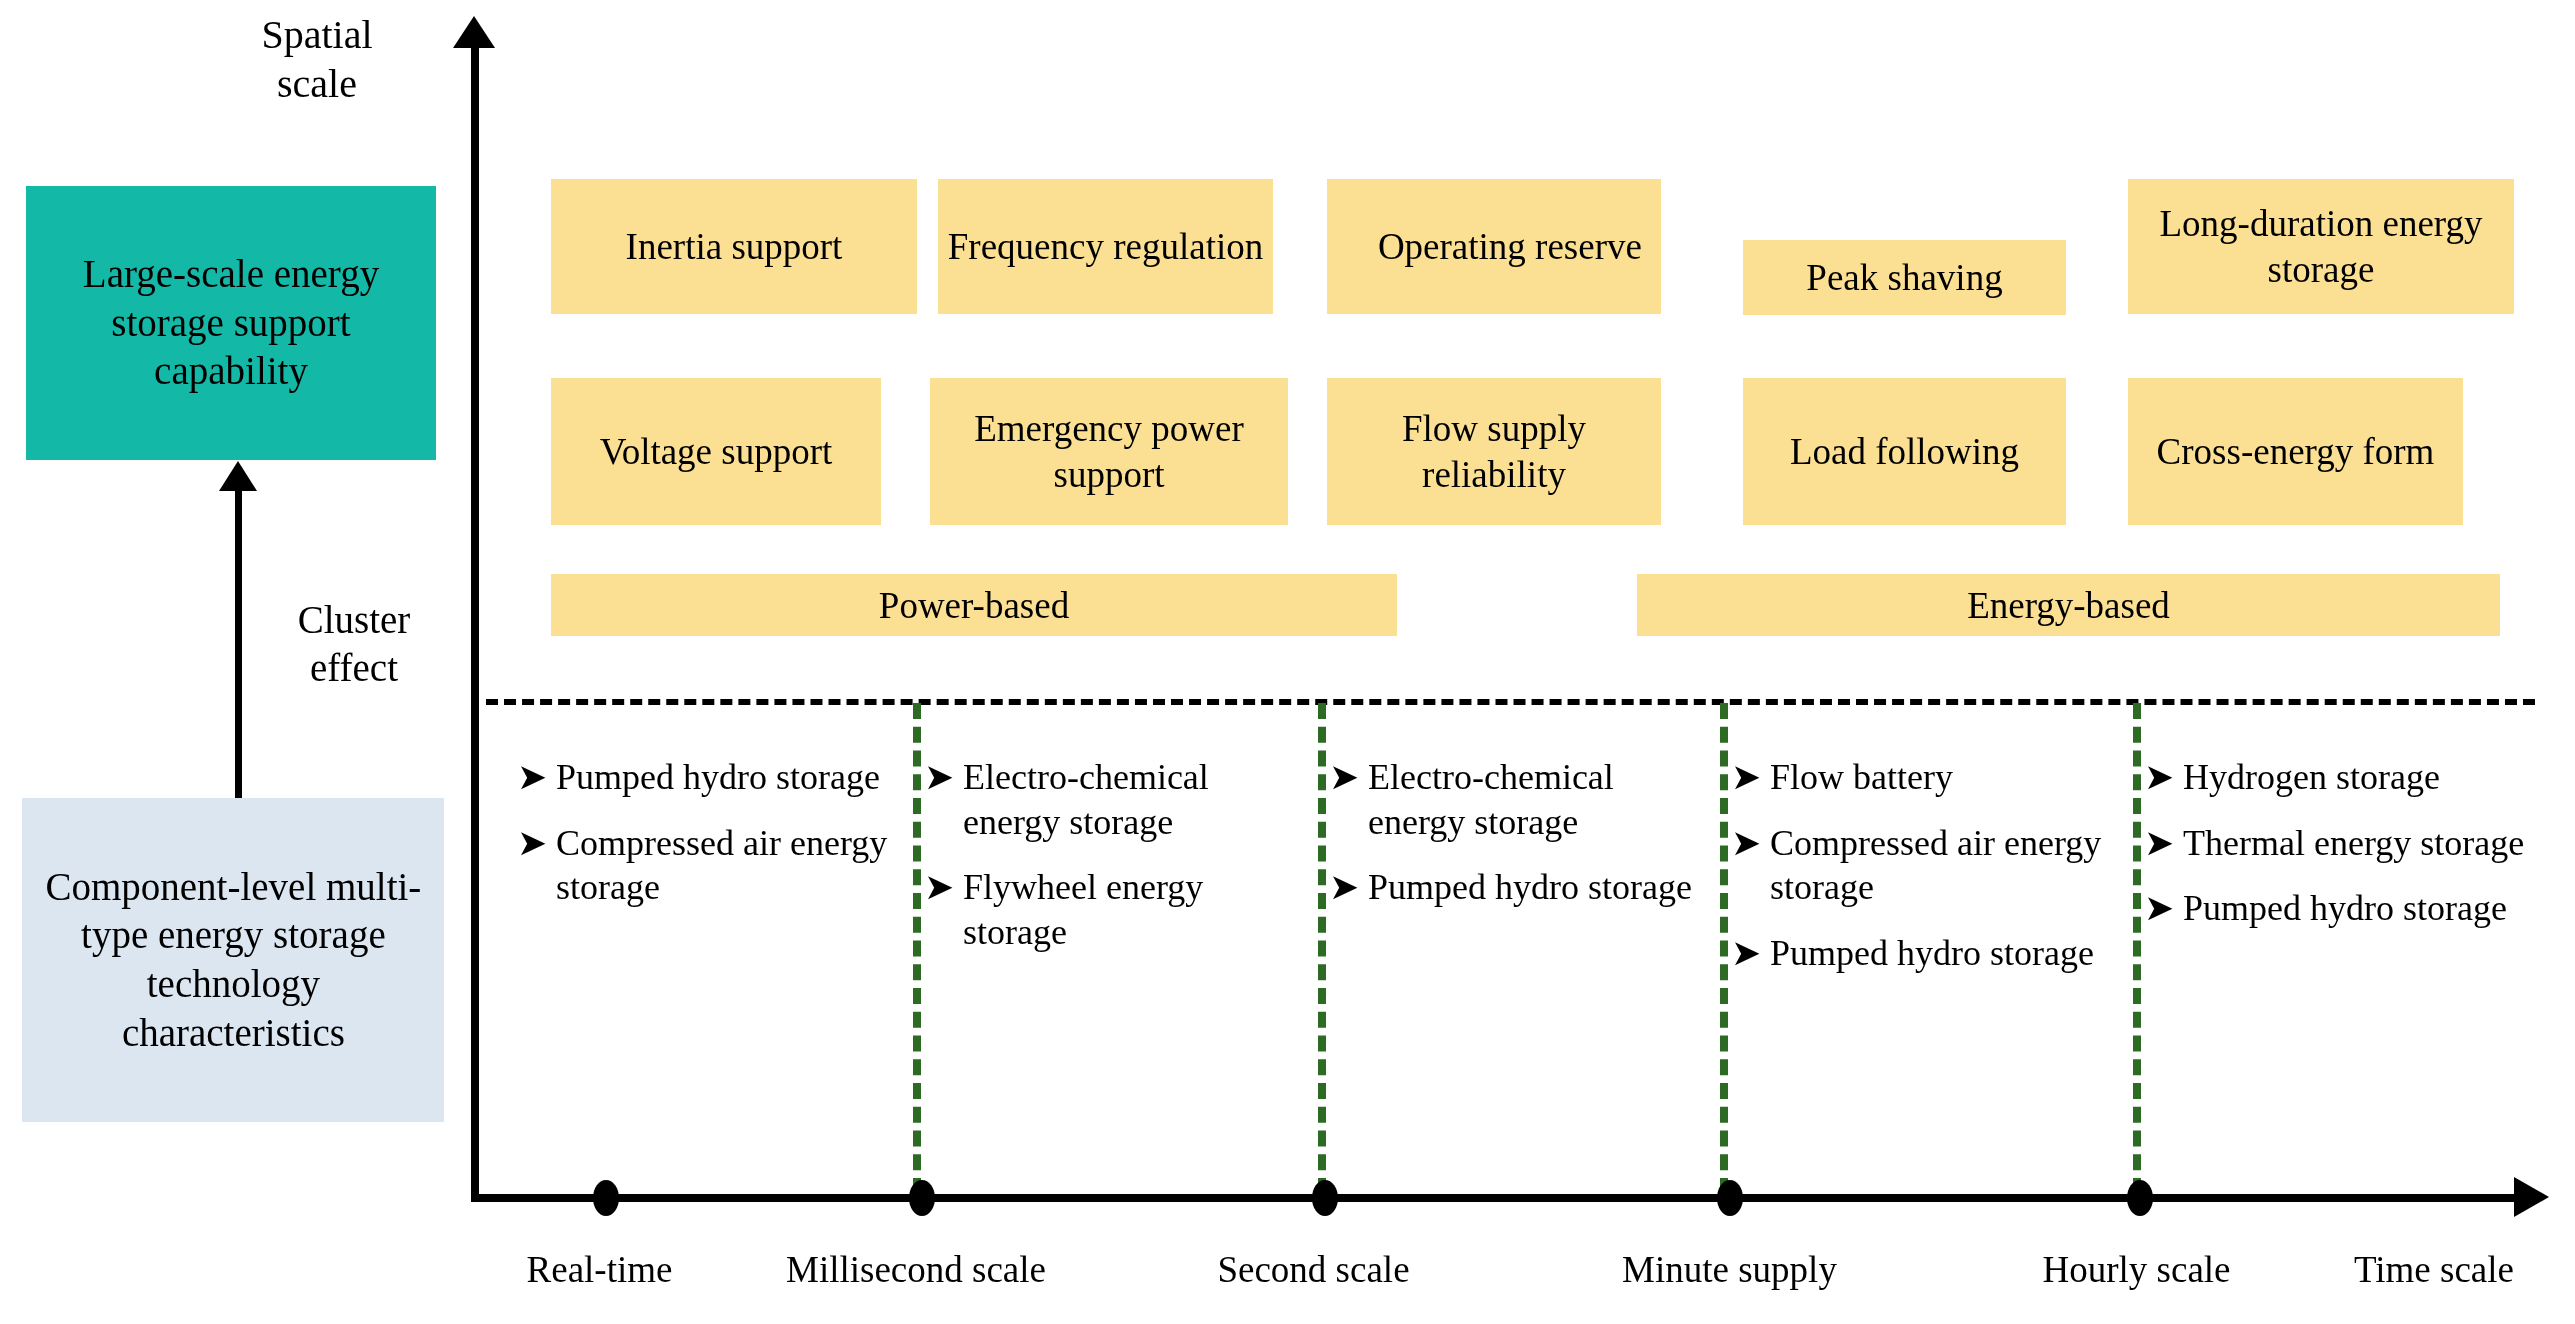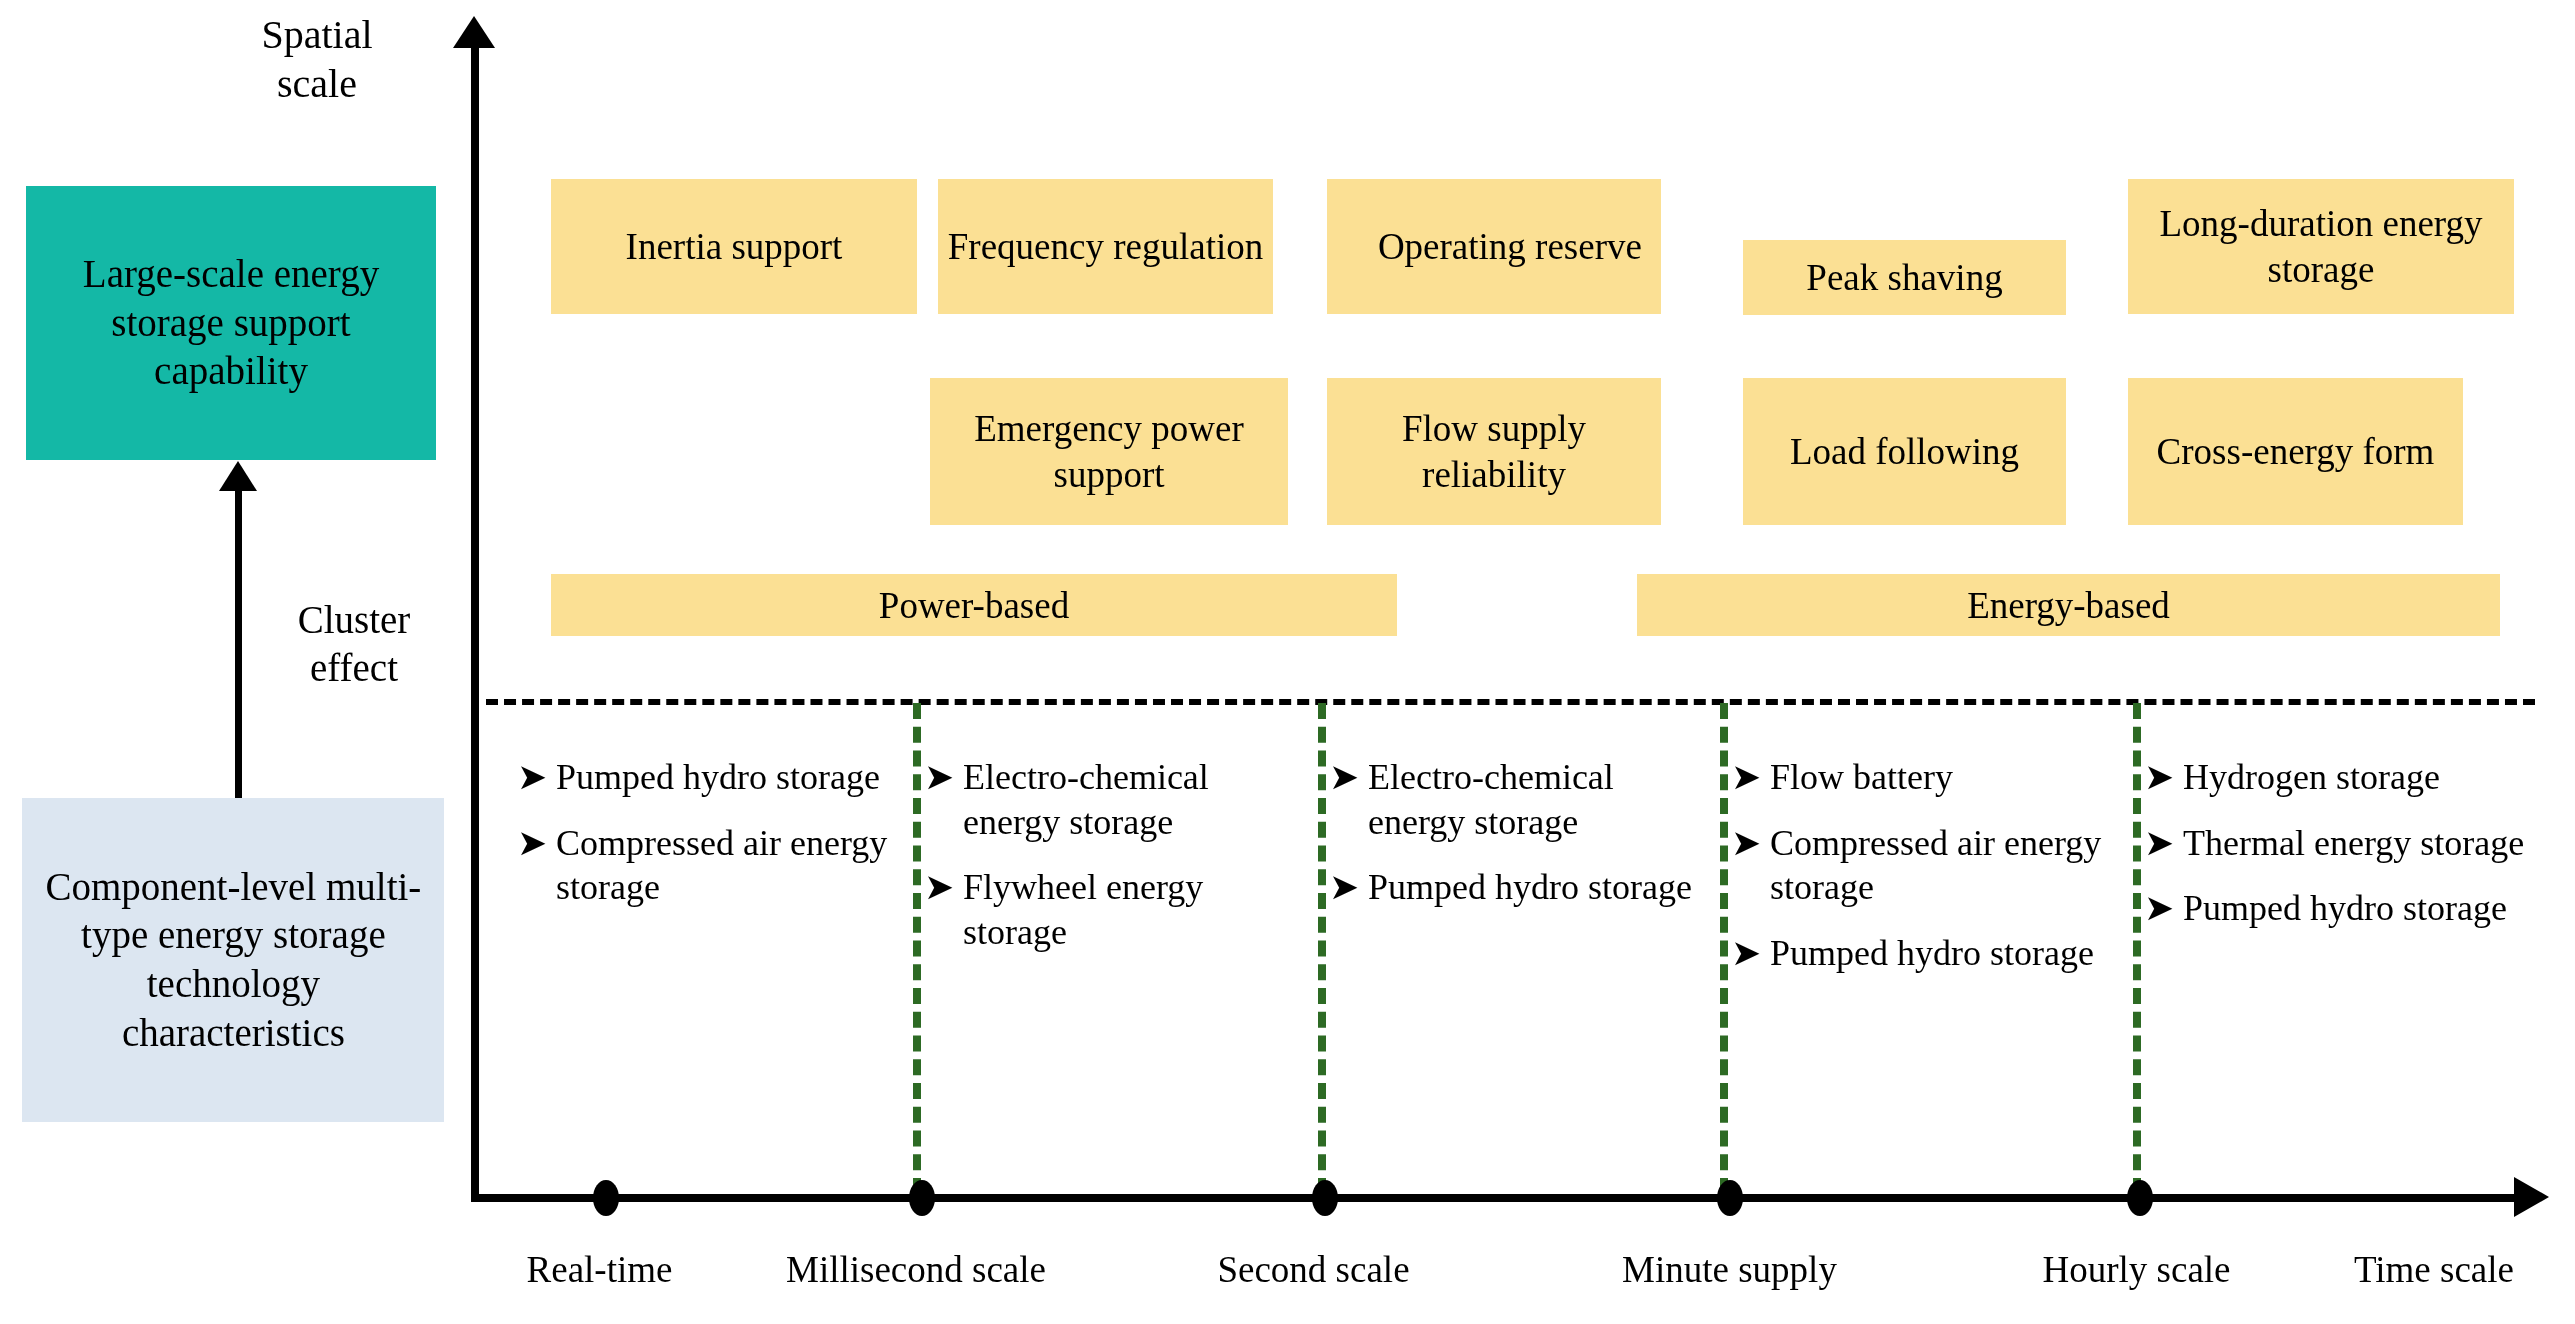--- a/index.html
+++ b/index.html
@@ -214,20 +214,23 @@
   <div class="abs svc-box" style="left:1327px; top:179px; width:334px; height:135px;padding-left:38px;">
     <span>Operating reserve</span>
   </div>
   <div class="abs svc-box" style="left:1743px; top:240px; width:323px; height:75px;">
     <span>Peak shaving</span>
   </div>
   <div class="abs svc-box" style="left:2128px; top:179px; width:386px; height:135px;">
     <span>Long-duration energy storage</span>
   </div>
 
+  <div class="abs svc-box" style="left:551px;  top:378px; width:330px; height:147px;">
+    <span>Voltage support</span>
+  </div>
   <div class="abs svc-box" style="left:930px; top:378px; width:358px; height:147px;">
     <span>Emergency power support</span>
   </div>
   <div class="abs svc-box" style="left:1327px; top:378px; width:334px; height:147px;">
     <span>Flow supply reliability</span>
   </div>
   <div class="abs svc-box" style="left:1743px; top:378px; width:323px; height:147px;">
     <span>Load following</span>
   </div>
   <div class="abs svc-box" style="left:2128px; top:378px; width:335px; height:147px;">

